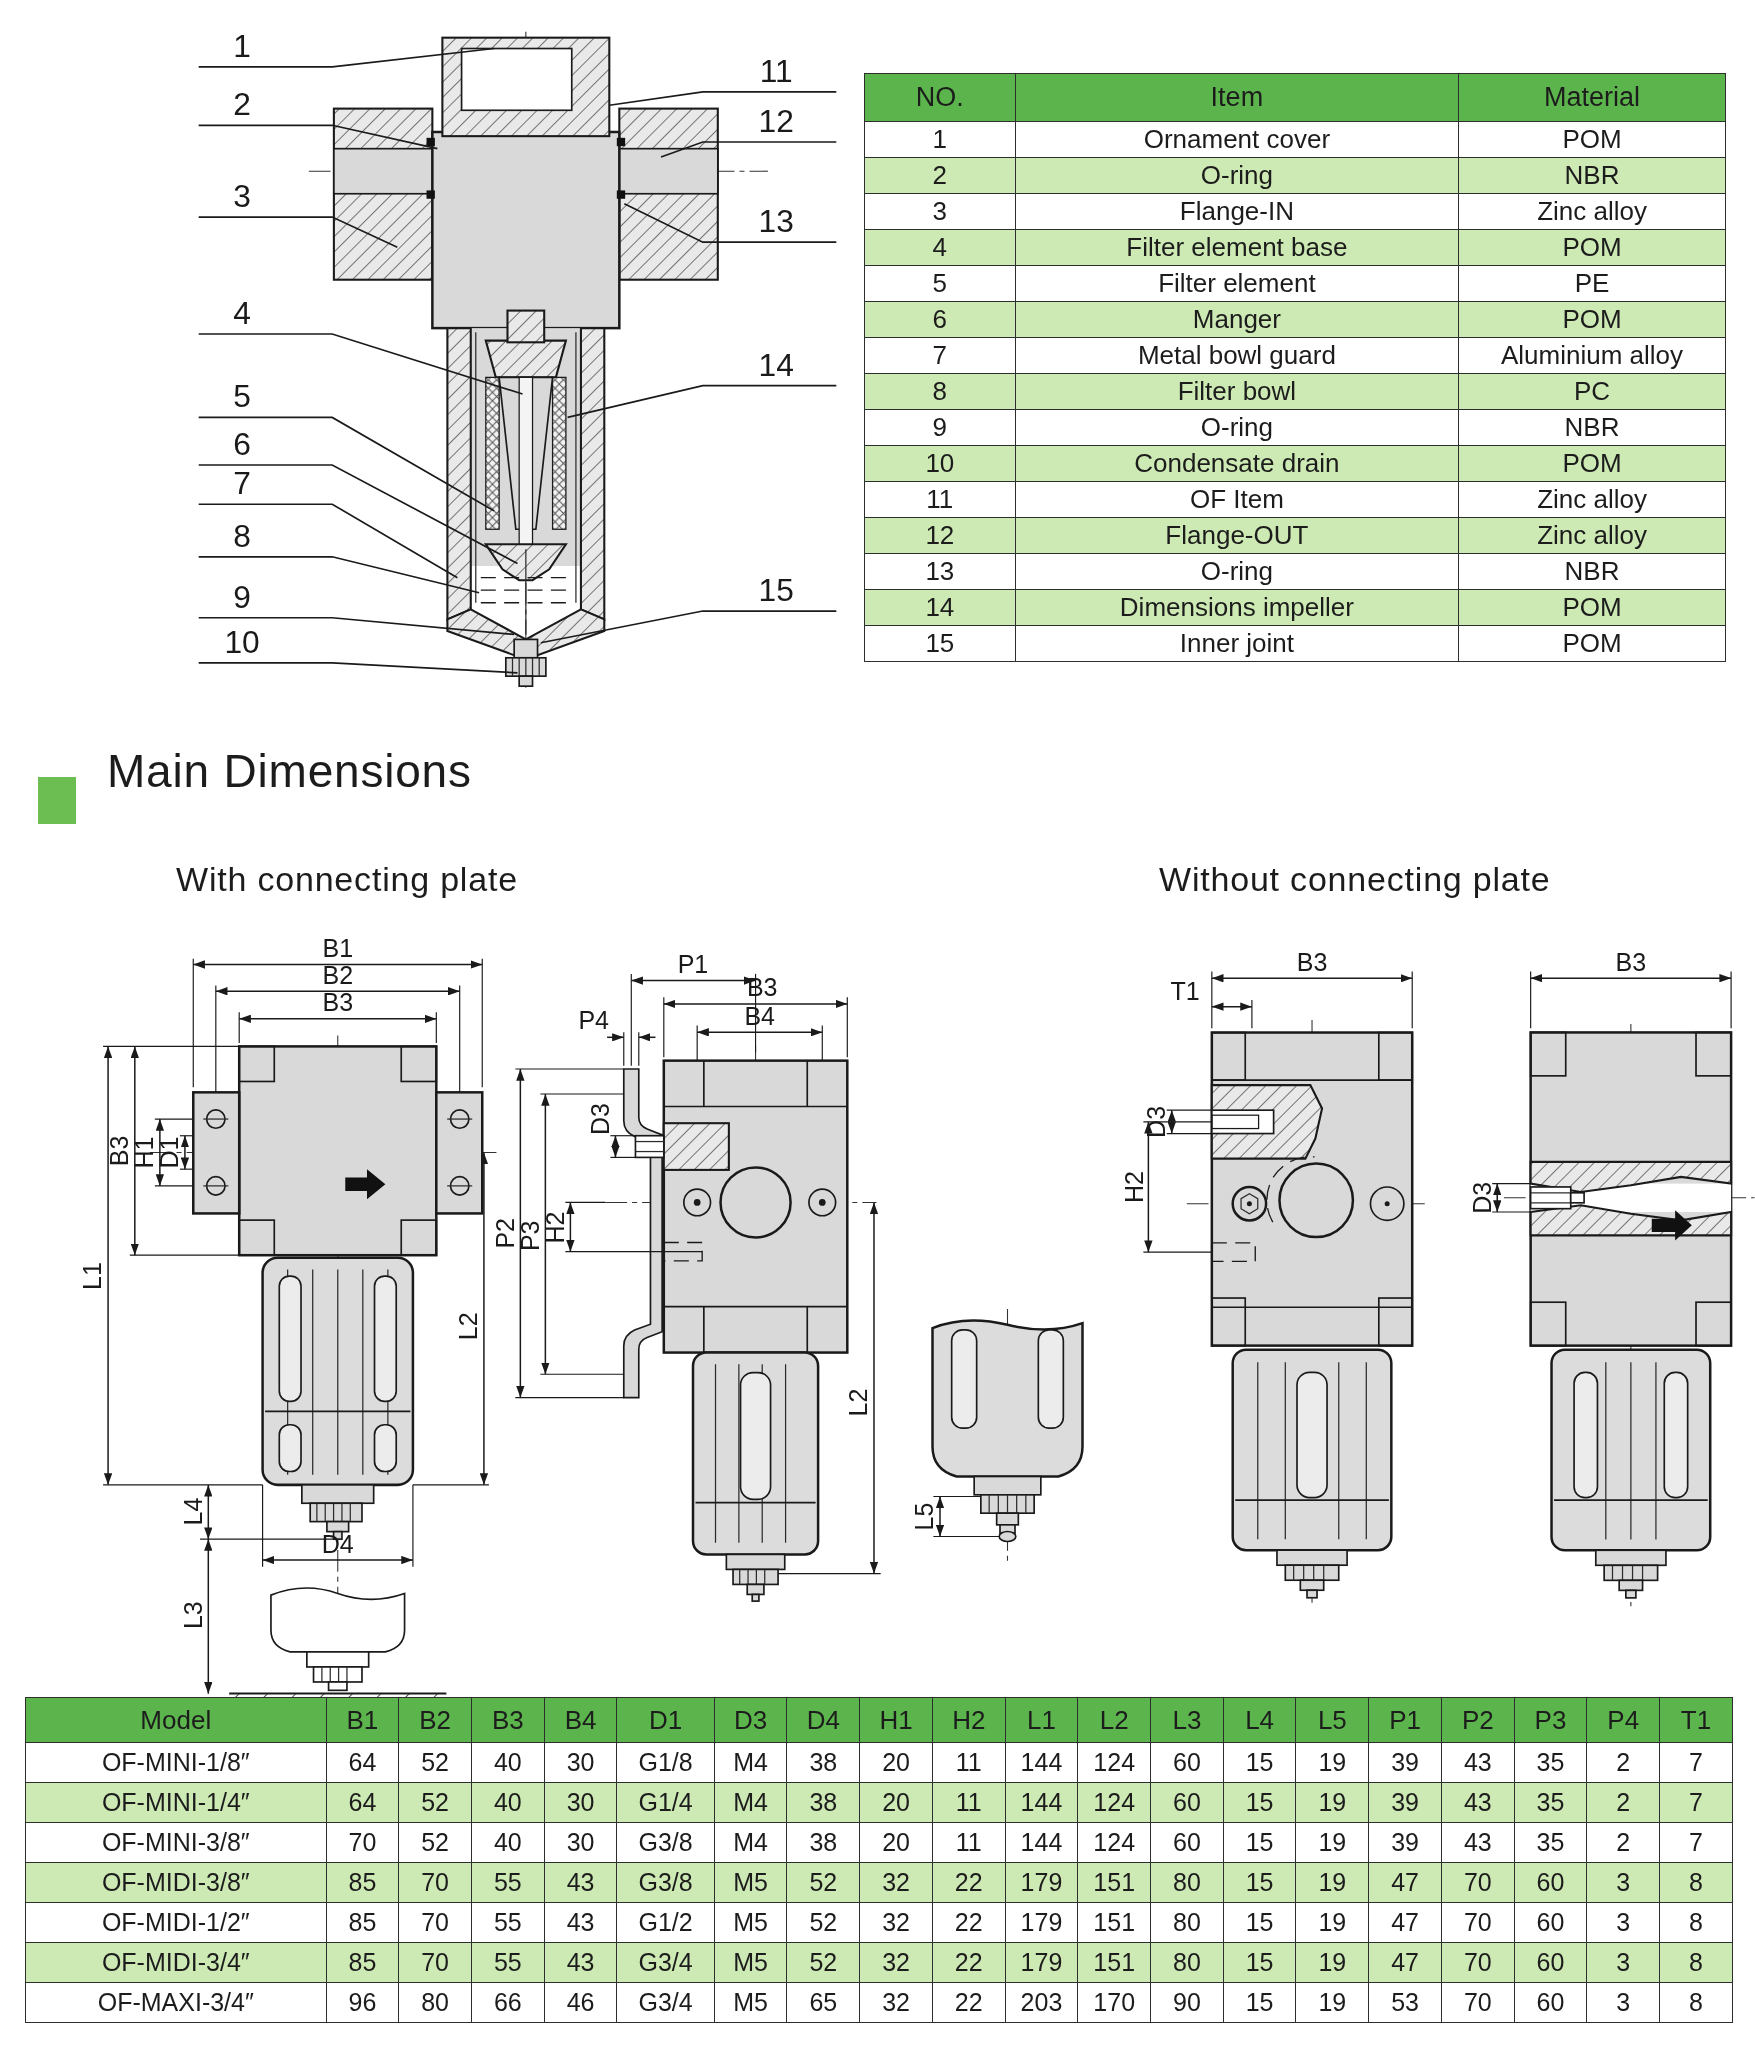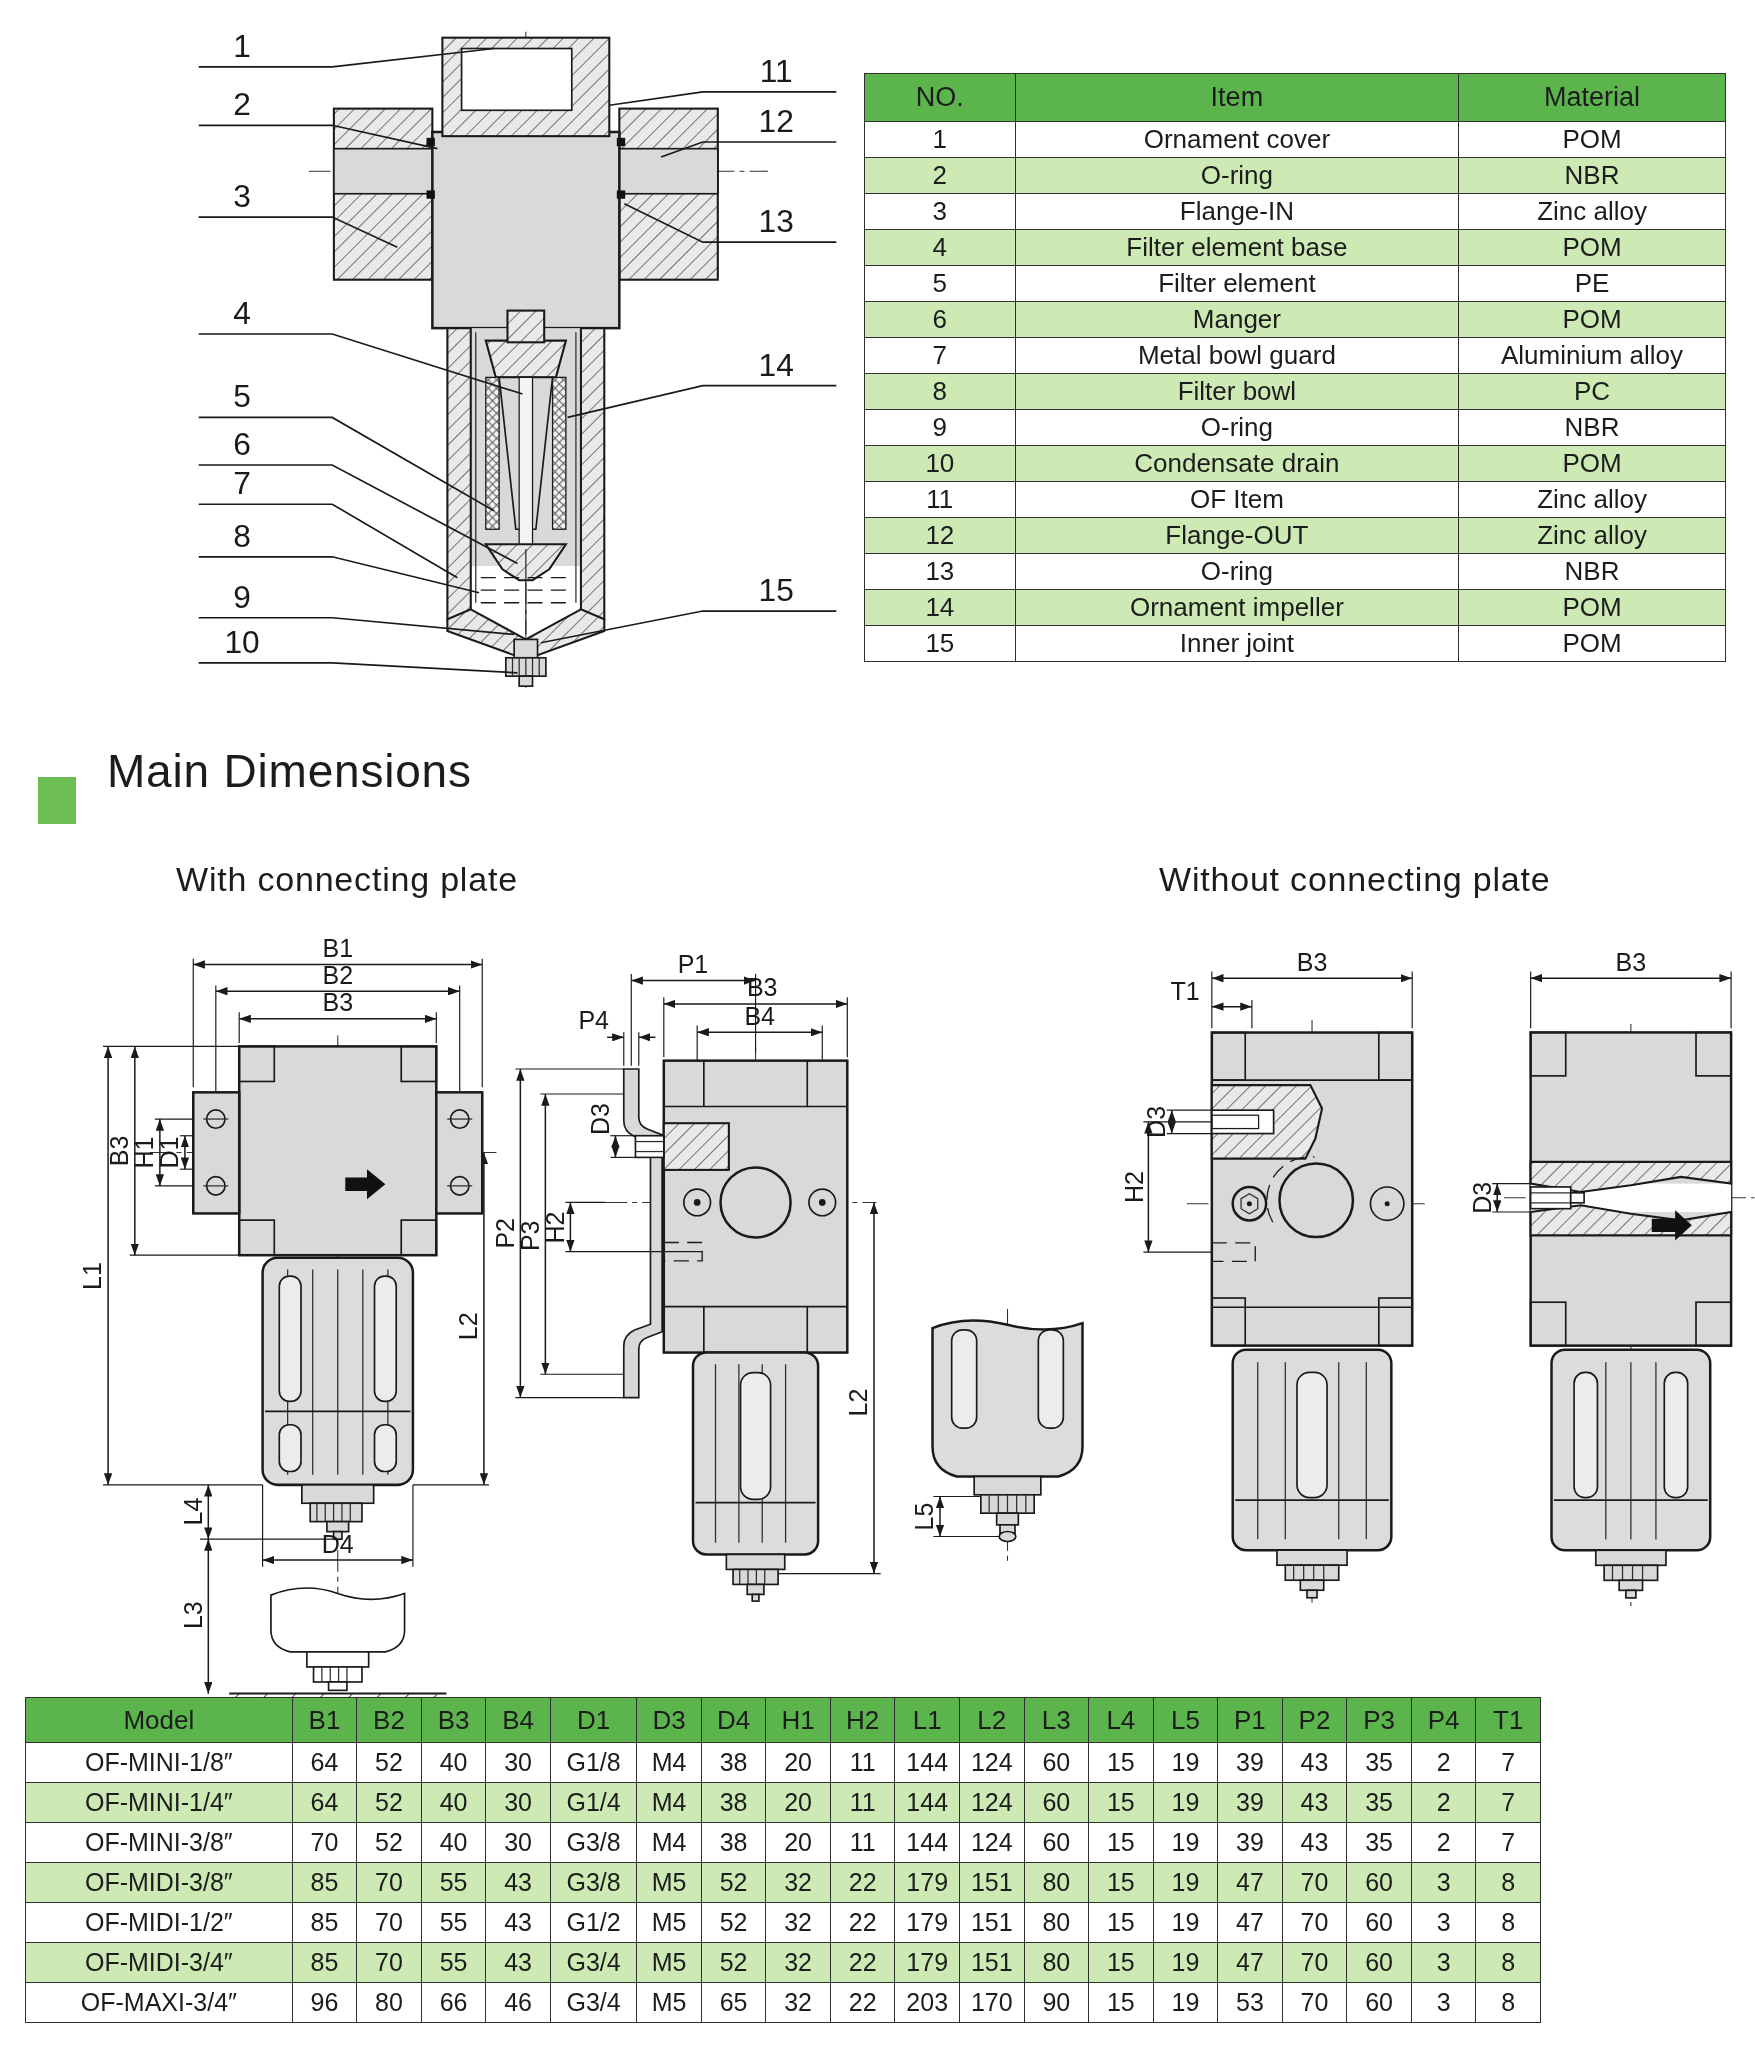--- a/index.html
+++ b/index.html
@@ -3,21 +3,21 @@
 <meta charset="utf-8">
 <style>
   html,body{margin:0;padding:0;background:#ffffff;}
   #page{position:relative;width:1756px;height:2067px;background:#ffffff;
         font-family:"Liberation Sans",sans-serif;color:#1c1c1c;overflow:hidden;}
   .abs{position:absolute;}
 
   
   table{border-collapse:collapse;table-layout:fixed;}
   #parts-table{width:862px;}
-  #dims-table{width:1516px;}
+  #dims-table{width:1708px;}
   th,td{border:1.7px solid #2e2e2e;text-align:center;vertical-align:middle;
         overflow:hidden;white-space:nowrap;}
   #parts-table th{height:45px;background:#5cb54c;font-size:27px;font-weight:normal;}
   #parts-table td{height:33px;font-size:26px;}
   #parts-table tbody tr:nth-child(even) td{background:#cde9b4;}
   #dims-table th{height:42px;background:#5cb54c;font-size:26px;font-weight:normal;}
   #dims-table td{height:37px;font-size:25px;}
   #dims-table tbody tr:nth-child(even) td{background:#cde9b4;}
 
   
@@ -220,21 +220,21 @@
           <td>Flange-OUT</td>
           <td>Zinc alloy</td>
         </tr>
         <tr>
           <td>13</td>
           <td>O-ring</td>
           <td>NBR</td>
         </tr>
         <tr>
           <td>14</td>
-          <td>Ornament impeller</td>
+          <td>Dimensions impeller</td>
           <td>POM</td>
         </tr>
         <tr>
           <td>15</td>
           <td>Inner joint</td>
           <td>POM</td>
         </tr>
       </tbody>
   </table>
 

